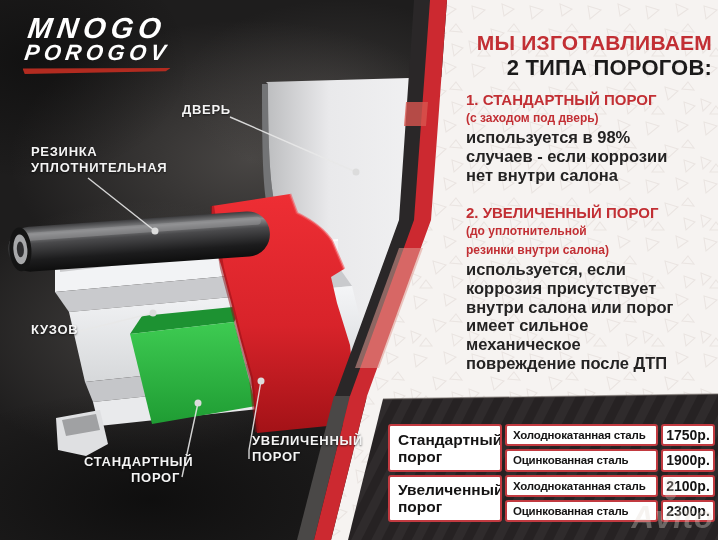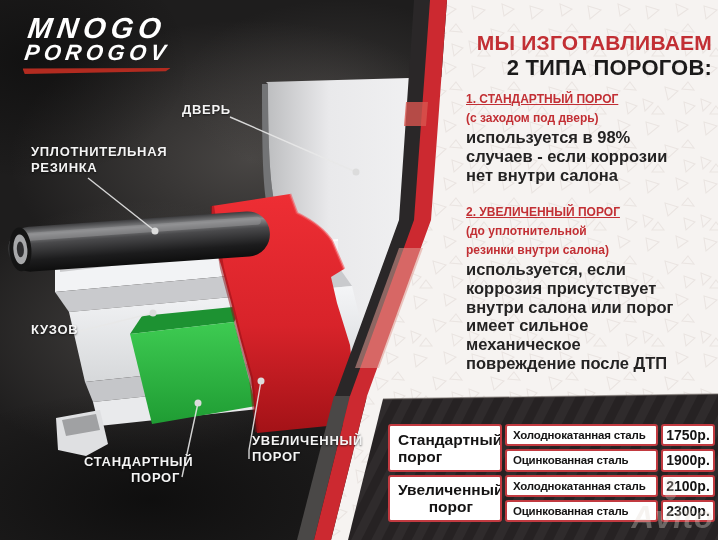--- a/index.html
+++ b/index.html
@@ -27,36 +27,36 @@
   .lbl-increased { left:252px; top:433px; }
 
   
   .panel-text { position:absolute; left:466px; top:0; width:246px; }
   .heading { position:absolute; top:30px; width:246px; text-align:right; }
   .h-red   { color:#c22f34; font-weight:bold; font-size:21px; line-height:25px; letter-spacing:.2px; }
   .h-black { color:#1b1a1a; font-weight:bold; font-size:22px; line-height:25px; letter-spacing:.2px; }
   .item { position:absolute; width:246px; }
   .item-1 { top:90px; }
   .item-2 { top:203px; }
-  .t-title { color:#c22f34; font-weight:bold; font-size:12px;   line-height:19px;text-decoration:underline; }
+  .t-title { color:#c22f34; font-weight:bold; font-size:15px;   line-height:19px; }
   .t-sub   { color:#c22f34; font-weight:bold; font-size:12px;   line-height:19px; }
   .t-body  { color:#242323; font-weight:bold; font-size:16.5px; line-height:18.8px; }
 
   
   .price-table { position:absolute; left:388px; top:424px; width:267px; height:98px;
                  display:grid; grid-template-columns:114px 153px 54px;
                  grid-template-rows:repeat(4,1fr); gap:3px; }
   .cell { background:#fff; border:2px solid #c23a40; border-radius:3px; color:#151414;
           display:flex; align-items:center; box-sizing:border-box; overflow:hidden; }
   .cell.group { font-weight:bold; font-size:15.5px; line-height:17px; padding-left:8px; }
   .cell.mat   { font-weight:bold; font-size:11.5px; padding-left:6px; letter-spacing:-0.2px; }
   .cell.price { font-weight:bold; font-size:14px;  justify-content:center; }
   .c1 { grid-column:1; } .c2 { grid-column:2; } .c3 { grid-column:3; }
   .r1 { grid-row:1; } .r2 { grid-row:2; } .r3 { grid-row:3; } .r4 { grid-row:4; }
-  .rspan12 { grid-row:1/3; } .rspan34 { grid-row:3/5;text-align:center; }
+  .rspan12 { grid-row:1/3; } .rspan34 { grid-row:3/5; }
 
   
   .watermark { position:absolute; right:4px; bottom:4px; display:flex; align-items:center;
                font-weight:bold; font-style:italic; font-size:31px; letter-spacing:1px;
                color:rgba(228,220,212,.34);flex-direction:column; }
   .wm-dot { display:inline-block; width:11px; height:11px; border-radius:50%;
             background:rgba(228,220,212,.30); margin-right:4px; }
 </style>
 </head>
 <body>
@@ -194,22 +194,22 @@
   </svg>
 
   <div class="logo">
     <div class="logo-1">MNOGO</div>
     <div class="logo-2">POROGOV</div>
     <div class="logo-swoosh"></div>
   </div>
 
   <div class="dlabel lbl-door">ДВЕРЬ</div>
   <div class="dlabel lbl-seal">
+    <div>РЕЗИНКА</div>
     <div>УПЛОТНИТЕЛЬНАЯ</div>
-    <div>РЕЗИНКА</div>
   </div>
   <div class="dlabel lbl-body">КУЗОВ</div>
   <div class="dlabel lbl-standard">
     <div>СТАНДАРТНЫЙ</div>
     <div>ПОРОГ</div>
   </div>
   <div class="dlabel lbl-increased">
     <div>УВЕЛИЧЕННЫЙ</div>
     <div>ПОРОГ</div>
   </div>

